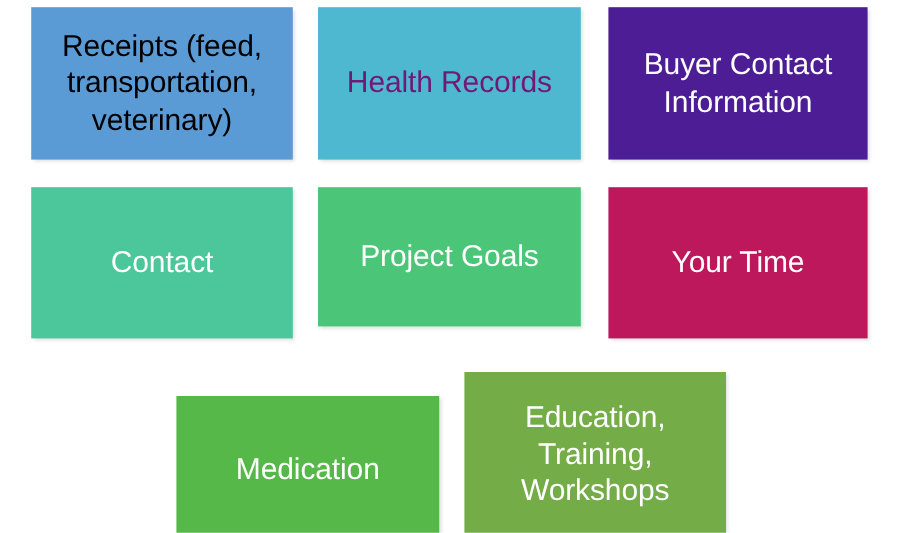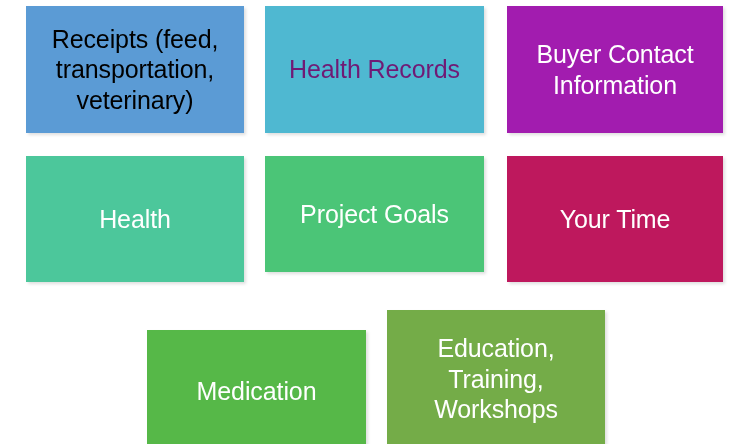--- a/index.html
+++ b/index.html
@@ -60,27 +60,27 @@
   <div class="tile" id="tile-receipts" style="background-color: rgb(91, 155, 213); color: #000000;">
     <span class="tile-label">Receipts (feed,
 transportation,
 veterinary)</span>
   </div>
 
   <div class="tile" id="tile-health-records" style="background-color: rgb(79, 184, 209); color: #701a75;">
     <span class="tile-label">Health Records</span>
   </div>
 
-  <div class="tile" id="tile-buyer-contact" style="background-color: #a21caf; color: rgb(255, 255, 255); justify-content: flex-end;">
+  <div class="tile" id="tile-buyer-contact" style="background-color: #4c1d95; color: rgb(255, 255, 255); justify-content: flex-end;">
     <span class="tile-label">Buyer Contact
 Information</span>
   </div>
 
   <div class="tile" id="tile-photos" style="background-color: rgb(76, 199, 155); color: rgb(255, 255, 255);">
-    <span class="tile-label">Health</span>
+    <span class="tile-label">Contact</span>
   </div>
 
   <div class="tile" id="tile-project-goals" style="background-color: rgb(75, 197, 119); color: rgb(255, 255, 255);">
     <span class="tile-label">Project Goals</span>
   </div>
 
   <div class="tile" id="tile-your-time" style="background-color: #be185d; color: rgb(255, 255, 255);">
     <span class="tile-label">Your Time</span>
   </div>
 

